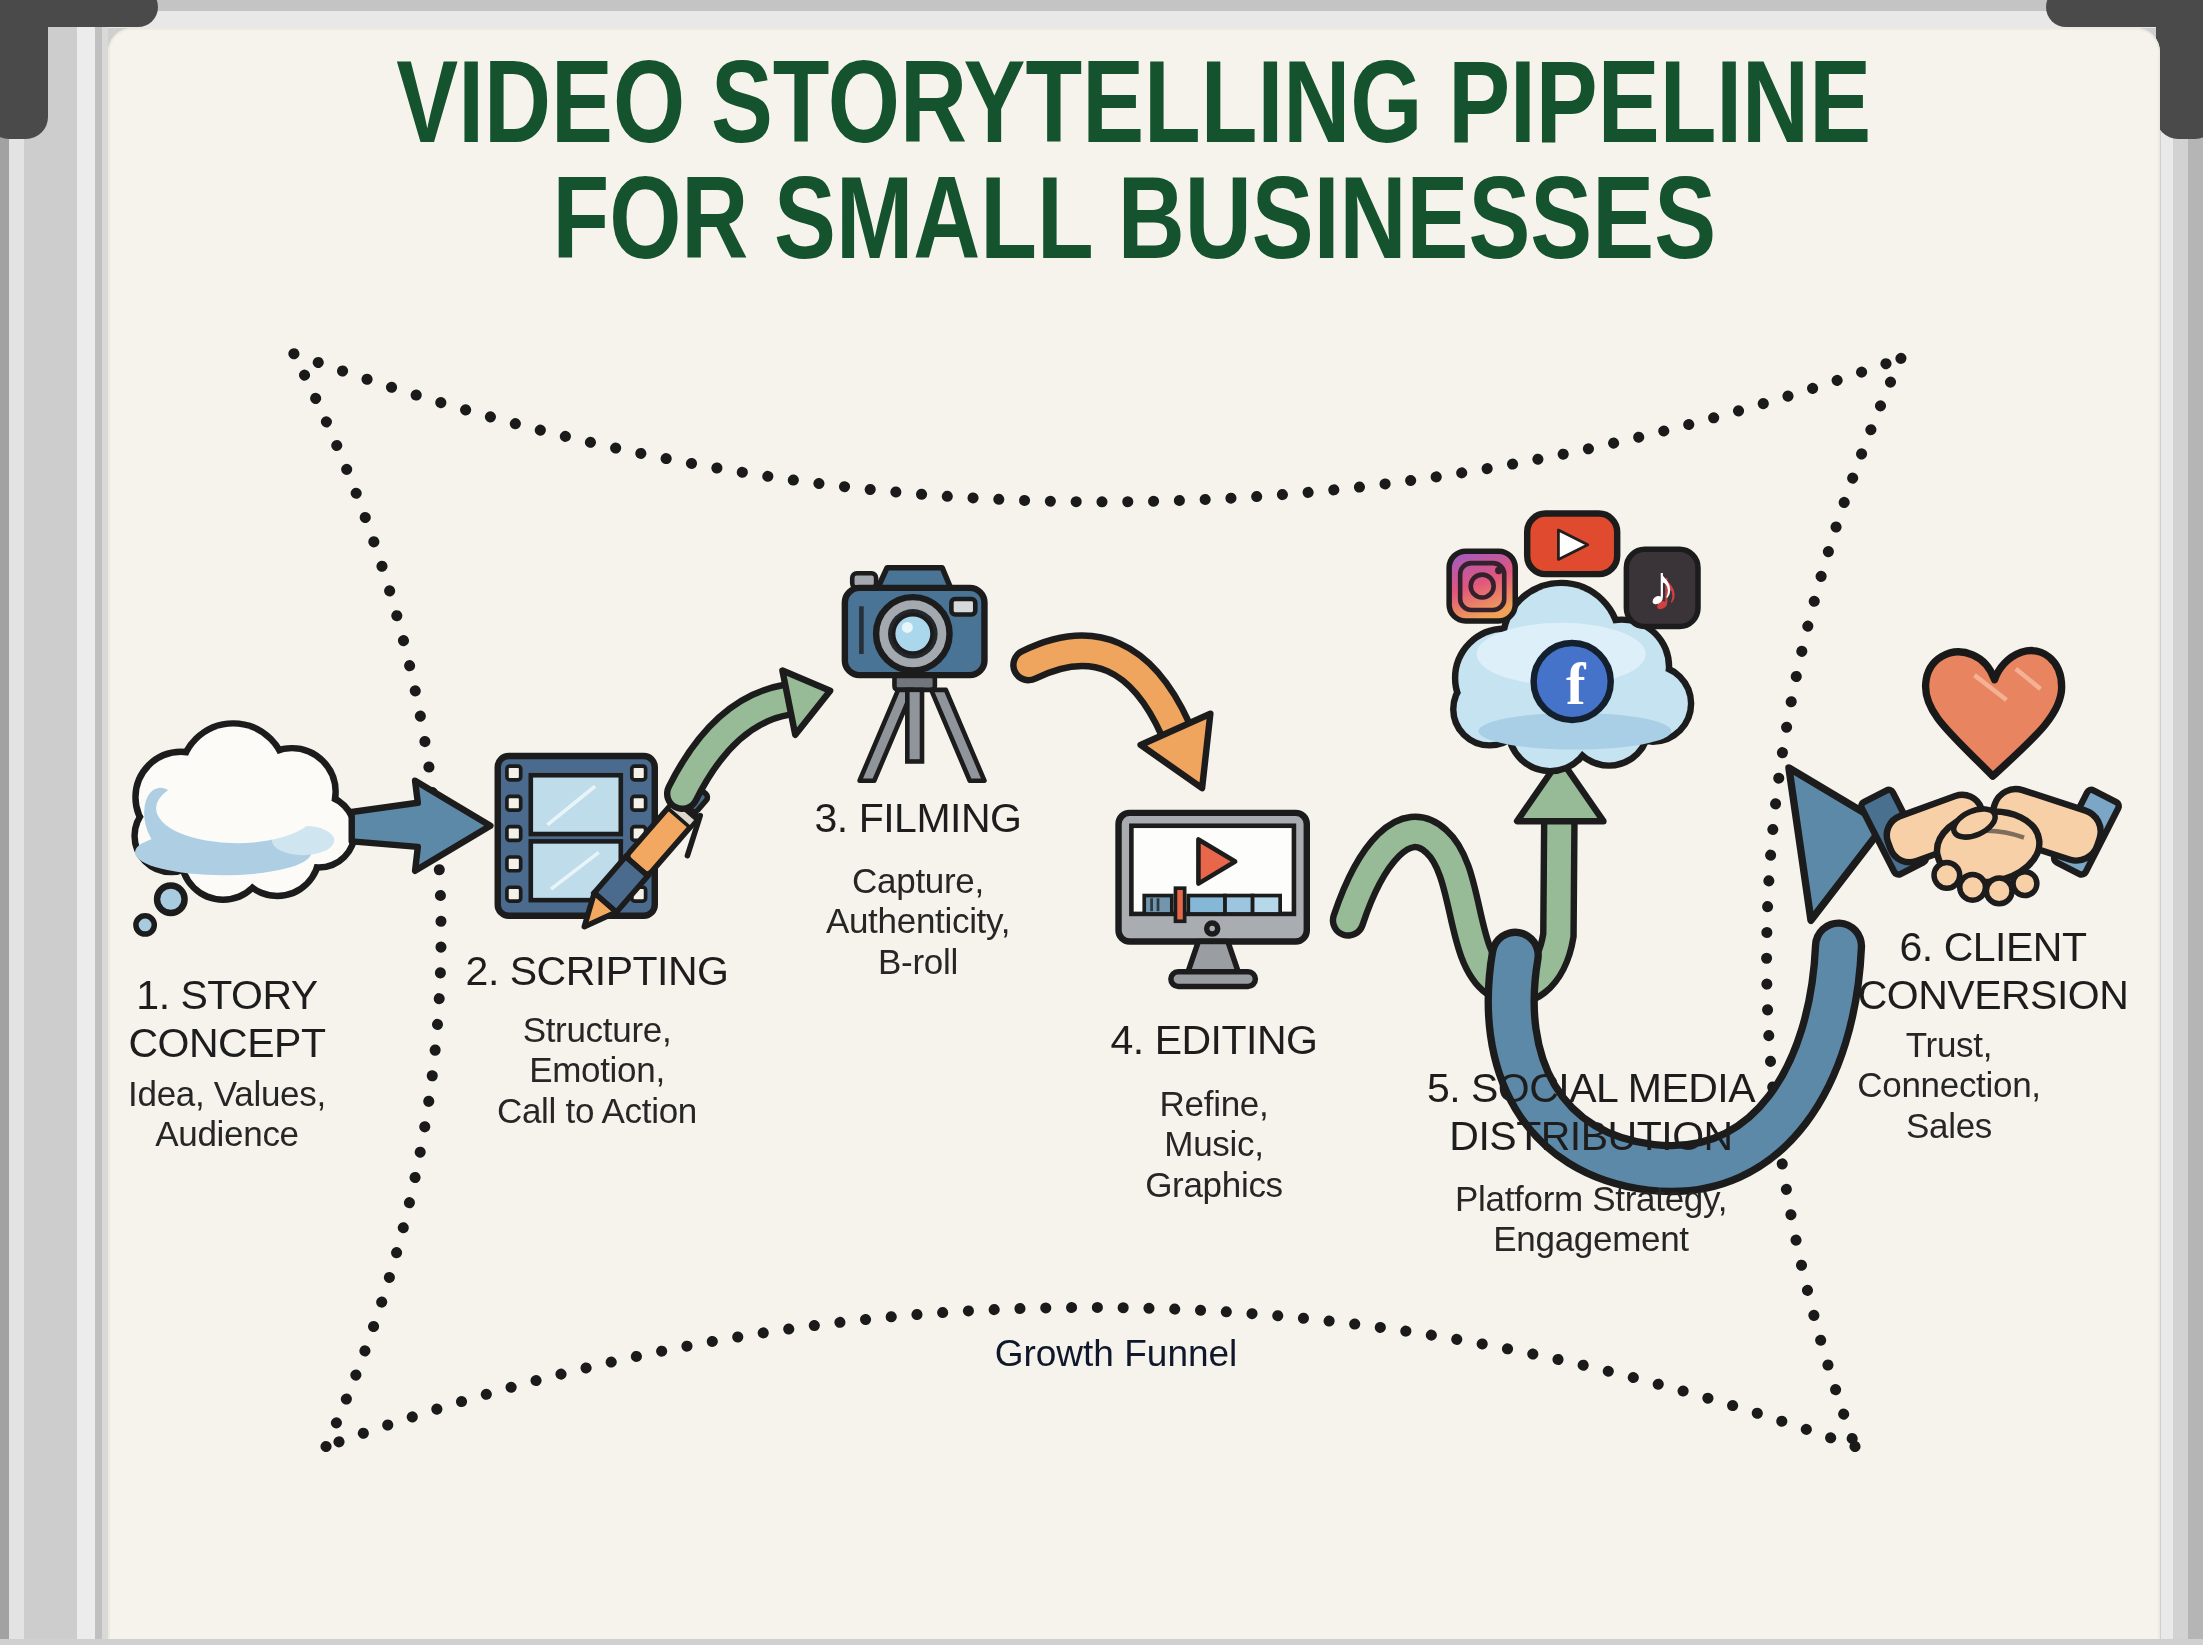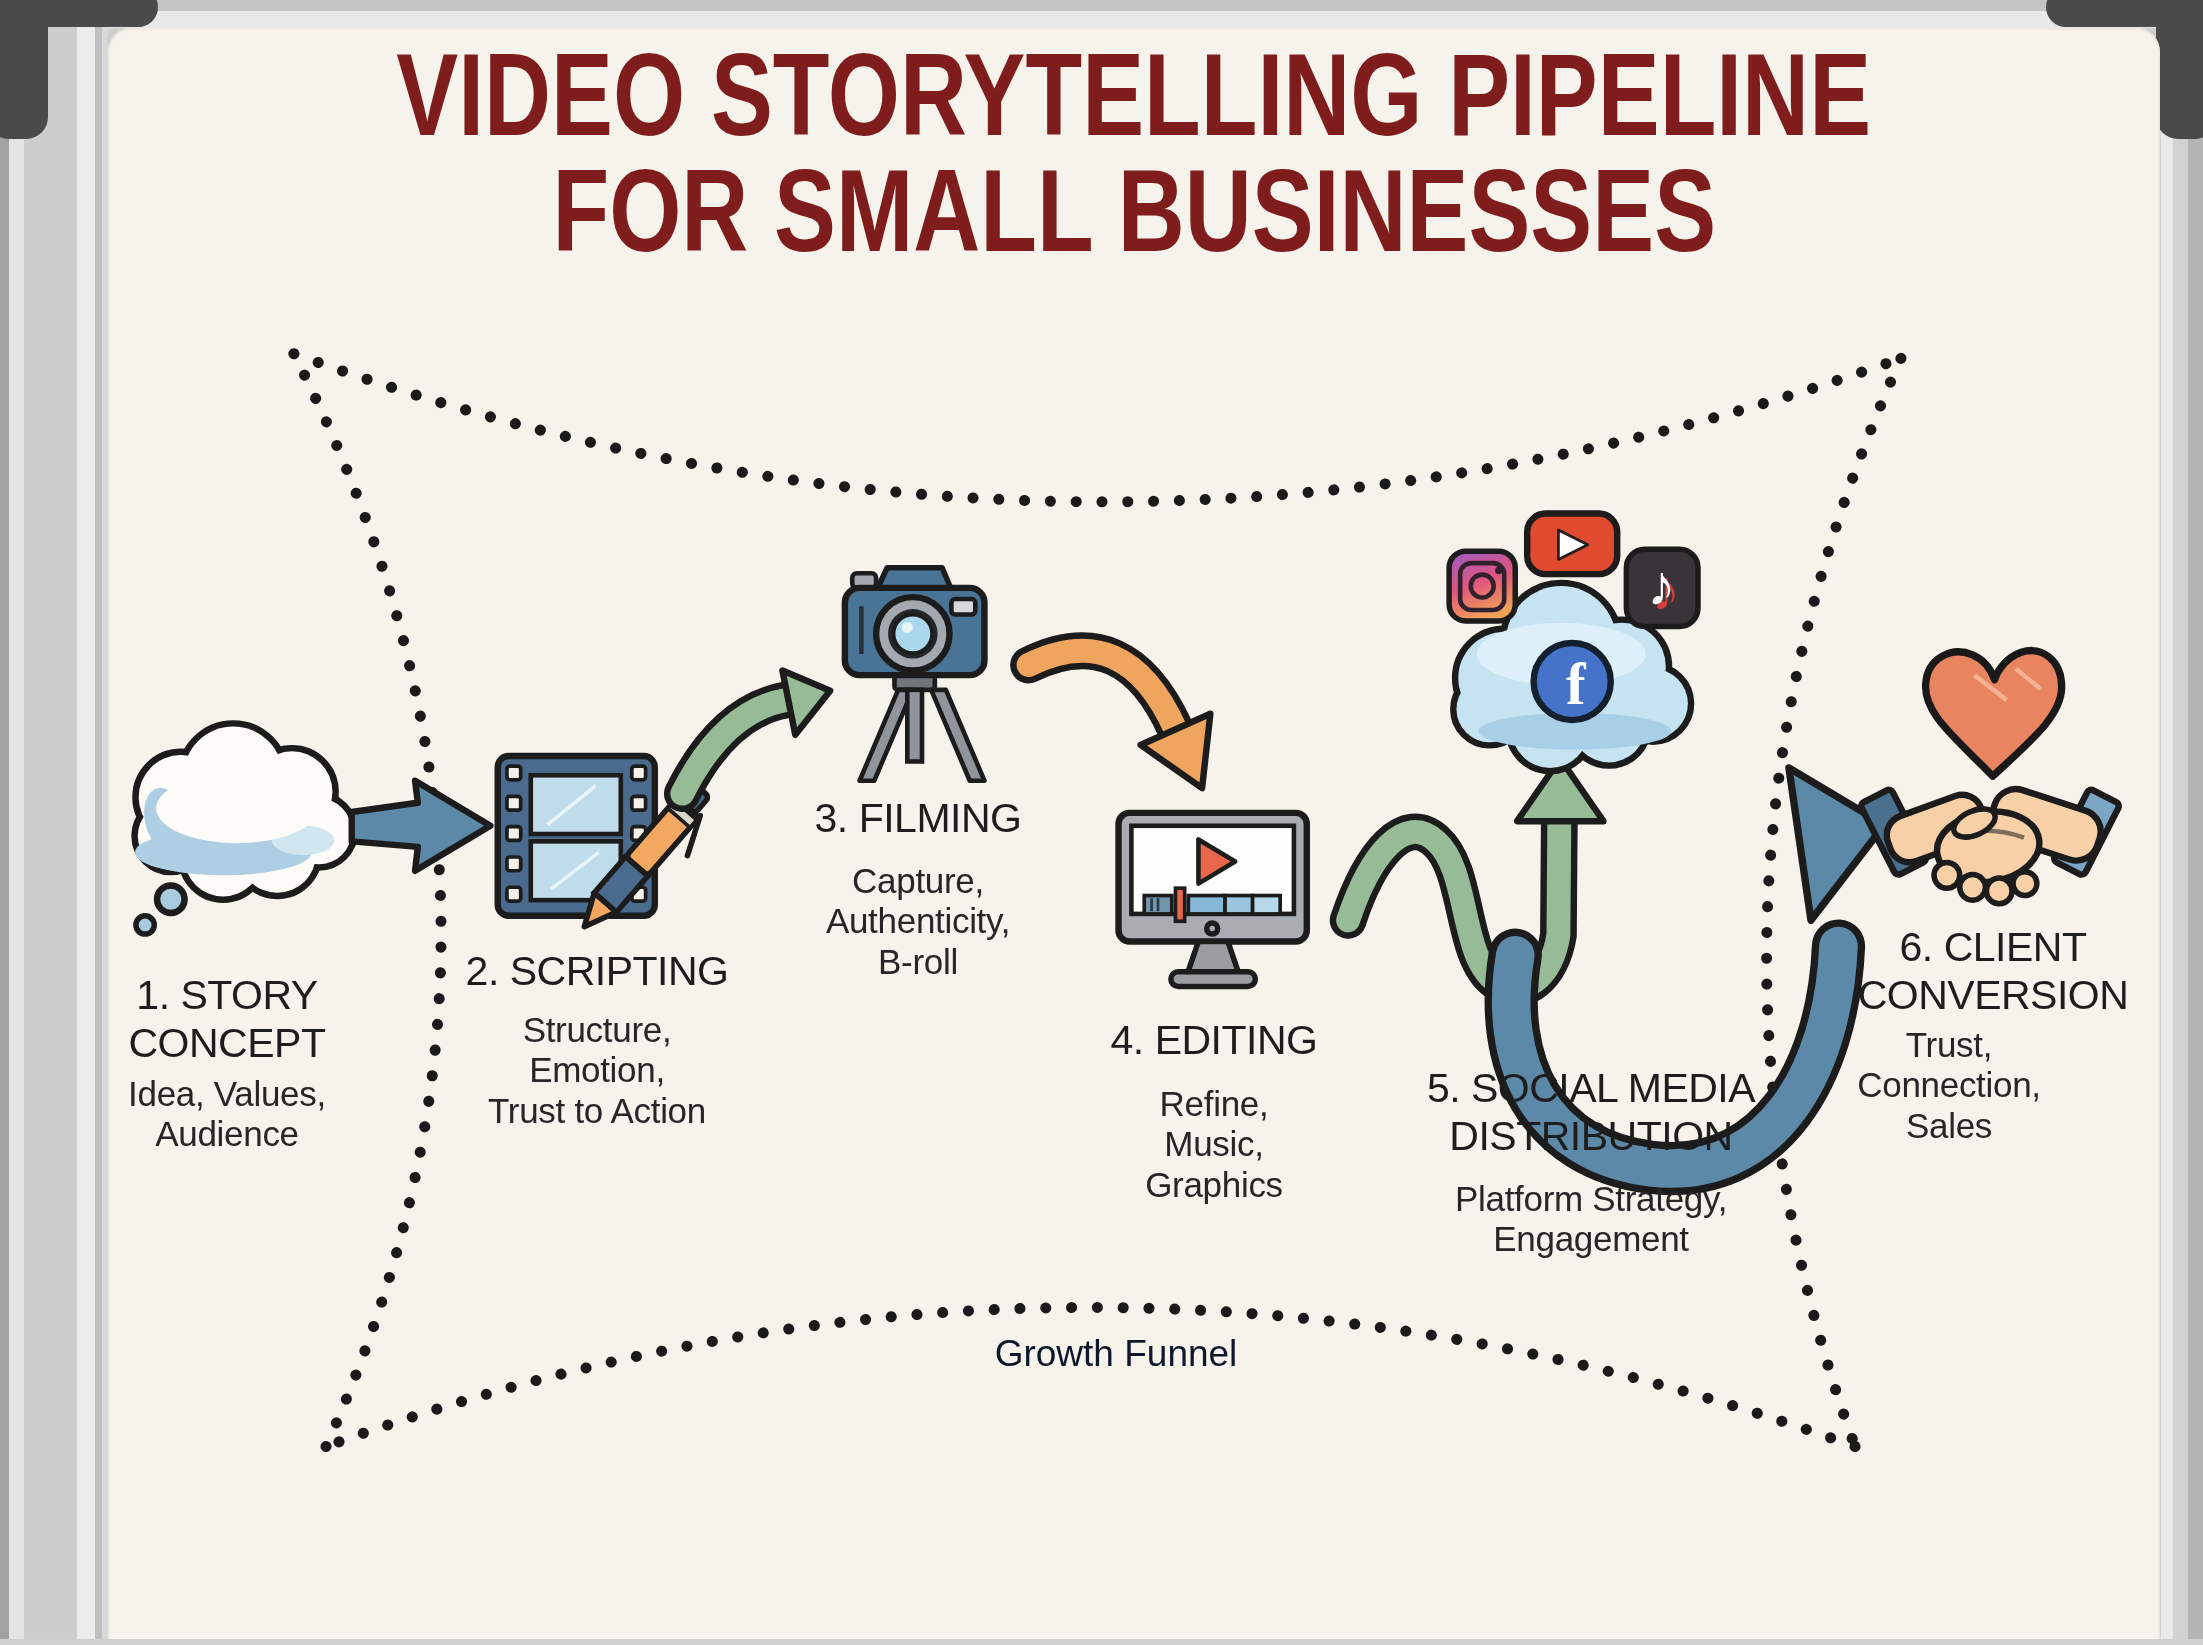--- a/index.html
+++ b/index.html
@@ -15,22 +15,22 @@
   .frame-bottom{left:0;top:1639px;width:2204px;height:6.4px;background:#d0d0d0;}
   .corner{background:#4a4a4a;border-radius:22px;}
   .c-tl-v{left:-13px;top:-13px;width:61px;height:152px;}
   .c-tl-h{left:-13px;top:-13px;width:171px;height:40px;}
   .c-tr-v{left:2156px;top:-13px;width:61px;height:152px;}
   .c-tr-h{left:2046px;top:-13px;width:171px;height:40px;}
   .board{left:108px;top:27.5px;width:2052px;height:1618px;background:#f6f3ec;
          border-radius:24px 24px 0 0;box-shadow:inset 0 0 0 1.8px #eceadf;}
   #scene{left:0;top:0;width:2204px;height:1646px;}
   
-  .title{left:188px;top:37px;width:1892px;text-align:center;font-weight:700;
-         font-size:116px;line-height:1.0;color:#7f1d1d;letter-spacing:0;}
+  .title{left:188px;top:44px;width:1892px;text-align:center;font-weight:700;
+         font-size:116px;line-height:1.0;color:#14532d;letter-spacing:0;}
   .title .tl{display:inline-block;transform:scaleX(0.8);transform-origin:50% 20%;white-space:pre;}
   .label{position:absolute;transform:translateX(-50%);text-align:center;white-space:pre-line;color:#1d1d1d;}
   .h{font-weight:400;font-size:41px;line-height:1.17;letter-spacing:-0.5px;}
   .d{font-weight:400;font-size:35px;line-height:1.15;color:#262626;letter-spacing:-0.3px;}
   .funnel-label{font-size:37px;color:#0f172a;font-weight:400;}
 </style>
 </head>
 <body>
 
 <div class="abs frame-top"></div>
@@ -254,21 +254,21 @@
 </div>
 
 <div class="label h" style="left:227px;top:972px">1. STORY
 CONCEPT</div>
 <div class="label d" style="left:227px;top:1074px">Idea, Values,
 Audience</div>
 
 <div class="label h" style="left:597px;top:948px">2. SCRIPTING</div>
 <div class="label d" style="left:597px;top:1010px">Structure,
 Emotion,
-Trust to Action</div>
+Call to Action</div>
 
 <div class="label h" style="left:918px;top:795px">3. FILMING</div>
 <div class="label d" style="left:918px;top:861px">Capture,
 Authenticity,
 B-roll</div>
 
 <div class="label h" style="left:1214px;top:1017px">4. EDITING</div>
 <div class="label d" style="left:1214px;top:1084px">Refine,
 Music,
 Graphics</div>

